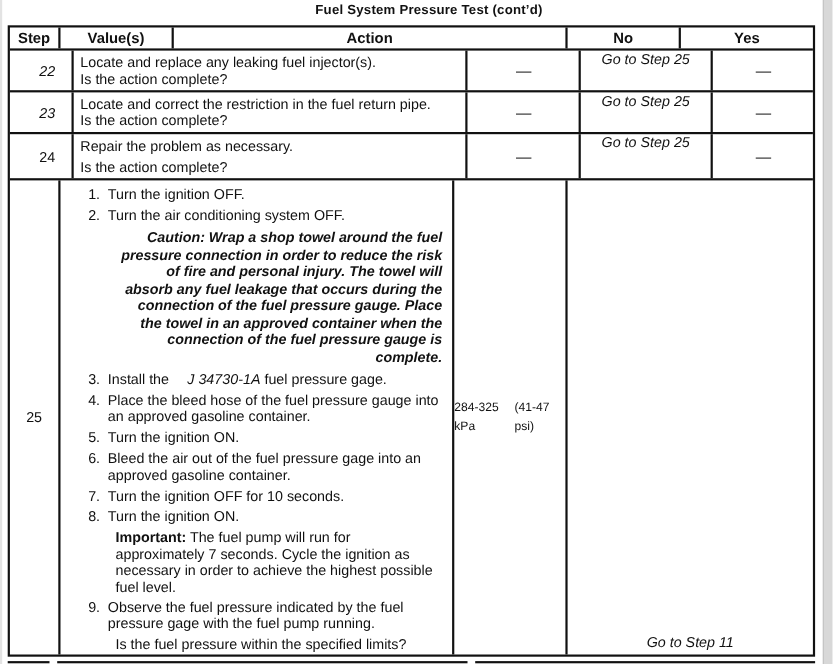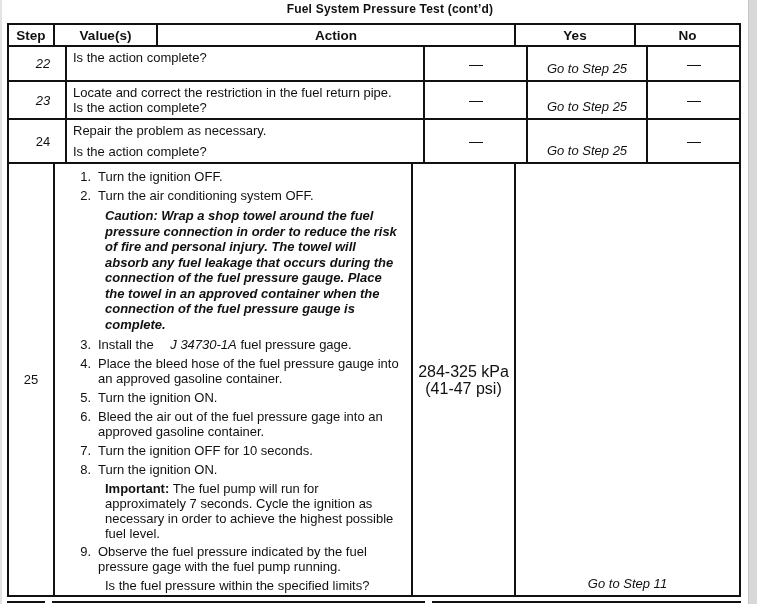--- a/index.html
+++ b/index.html
@@ -29,21 +29,21 @@
     border:2px solid #111; display:flex; flex-direction:column;
     background:#fff;
   }
   .trow { display:flex; border-bottom:2px solid #111; }
   .trow.last { border-bottom:none; flex:1; }
   .cell { border-right:2px solid #111; }
   .cell:last-child { border-right:none; }
   .c-step  { width:46px;  display:flex; align-items:center; justify-content:center; }
   .c-action{ width:358px; }
   .c-value { width:103px; display:flex; align-items:center; justify-content:center; }
-  .c-yes   { width:120px; display:flex; align-items:flex-end; justify-content:center; }
+  .c-yes   { width:120px; display:flex; align-items:flex-start; justify-content:center; }
   .c-no    { flex:1;      display:flex; align-items:center; justify-content:center; }
 
   .hdr { height:26px; }
   .hdr .cell { display:flex; align-items:center; justify-content:center;
                font-weight:bold; font-size:13.5px; }
   .hdr .c-action, .hdr .c-yes { align-items:center; }
 
   .r-std { font-size:13px;padding-left:12px; }
   .r-22, .r-23 { height:42px; }
   .r-24 { height:52px; }
@@ -56,27 +56,27 @@
   .step-ital { font-style:italic; }
 
   
   .r25-action { padding:5px 5px 2px 5px; font-size:13px; line-height:15px; }
   .li { display:flex; margin:0 0 4px 14px; }
   .li .num { width:24px; min-width:24px; text-align:right; padding-right:7px; }
   .li .itext { flex:1; }
   .tool-ital { font-style:italic;margin-left:13px; }
   .note-caution {
     font-weight:bold; font-style:italic;
-    margin:5px 4px 5px 45px; max-width:306px; line-height:15.5px;
+    margin:5px 4px 5px 45px; max-width:306px; line-height:15.5px;text-align:right;
   }
   .note-important { margin:2px 4px 3px 45px; max-width:308px; }
   .note-important b { font-weight:bold; }
   .q-line { margin:3px 4px 0 45px; }
-  .v25 { display:flex; flex-direction:column; align-items:center;
-         justify-content:center; font-size:16px; line-height:17px; }
+  .v25 { display:flex; flex-direction:row; align-items:center;
+         justify-content:center; font-size:11px; line-height:17px; }
 
   
   .next-row-line { position:absolute; top:601px; height:2px; background:#111; }
   .seg-a { left:7px;  width:38px; }
   .seg-b { left:52px; width:373px; }
   .seg-c { left:432px; width:309px; }
 </style>
 </head>
 <body>
 
@@ -84,27 +84,28 @@
 <div class="scan-edge-right"></div>
 
 <div class="doc-title">Fuel System Pressure Test (cont’d)</div>
 
 <div class="ptable">
 
   <div class="trow hdr">
     <div class="cell c-step">Step</div>
     <div class="cell c-value">Value(s)</div>
     <div class="cell c-action">Action</div>
+    <div class="cell c-no">No</div>
     <div class="cell c-yes">Yes</div>
-    <div class="cell c-no">No</div>
   </div>
 
   <div class="trow r-std r-22">
     <div class="cell c-step step-num step-ital">22</div>
     <div class="cell c-action act-2line">
+      <span>Locate and replace any leaking fuel injector(s).</span>
       <span>Is the action complete?</span>
     </div>
     <div class="cell c-value dash">—</div>
     <div class="cell c-yes">
         <span class="goto">Go to Step 25</span>
       </div>
     <div class="cell c-no dash">—</div>
   </div>
 
   <div class="trow r-std r-23">

